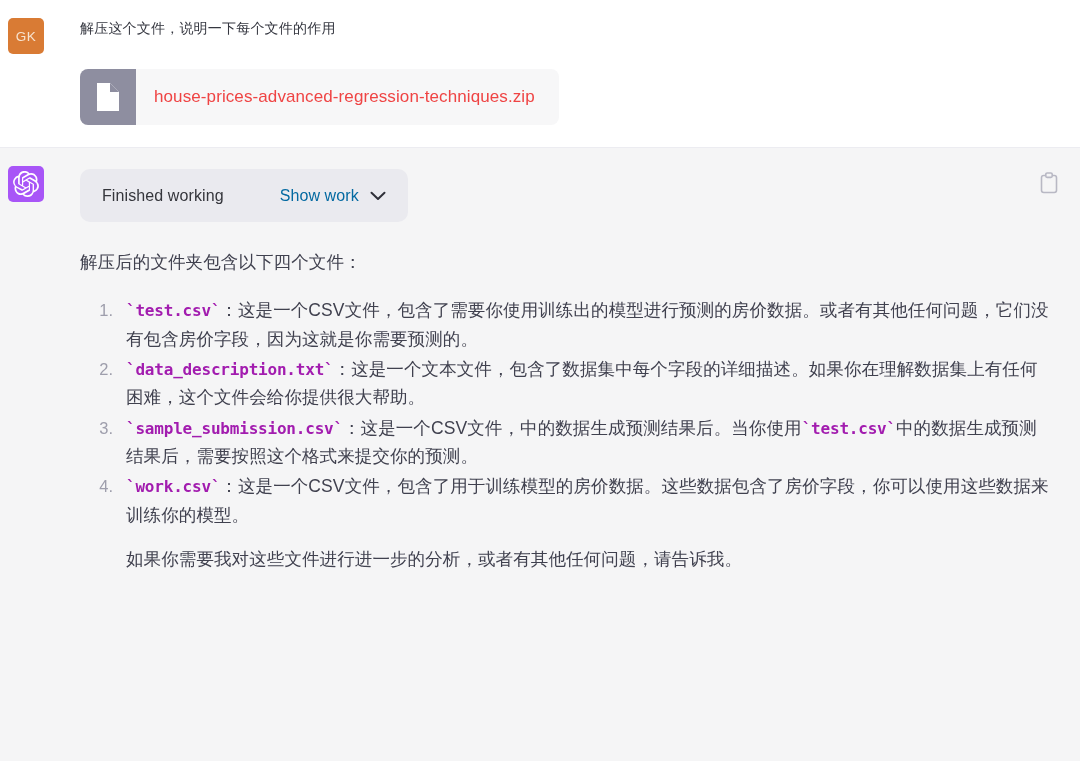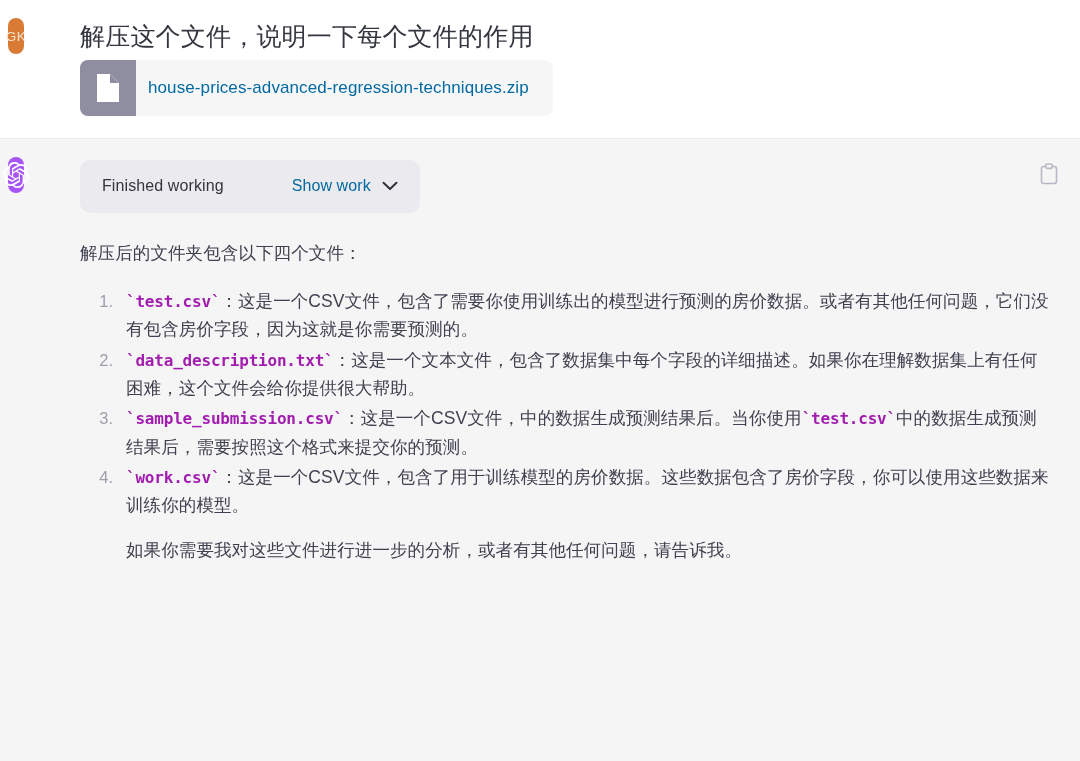--- a/index.html
+++ b/index.html
@@ -44,23 +44,23 @@
 
   .avatar-col {
     width: 80px;
     flex: 0 0 80px;
     display: flex;
     justify-content: flex-start;
     padding-left: 8px;
     box-sizing: border-box;
   }
   .avatar {
-    width: 16px;
+    width: 36px;
     height: 36px;
-    border-radius: 16px;
+    border-radius: 5px;
     display: flex;
     align-items: center;
     justify-content: center;
     flex: 0 0 auto;
   }
   .avatar-user {
     background: #d97b34;
     color: #f7e3cf;
     font-size: 13.5px;
     letter-spacing: 0.4px;
@@ -74,24 +74,24 @@
   }
 
   .msg-col {
     flex: 1 1 auto;
     min-width: 0;
     padding-right: 30px;
   }
 
   
   .user-text {
-    font-size: 25px;
+    font-size: 14px;
     line-height: 1.5;
     color: #353740;
-    margin: 0 0 4px 0;
+    margin: 0 0 30px 0;
     letter-spacing: 0.2px;
   }
   .file-chip {
     display: inline-flex;
     align-items: stretch;
     background: #f7f7f8;
     border-radius: 8px;
     overflow: hidden;
     max-width: 520px;
   }
@@ -99,39 +99,39 @@
     width: 56px;
     background: #8e8ea0;
     display: flex;
     align-items: center;
     justify-content: center;
     flex: 0 0 56px;
   }
   .file-chip-name {
     display: flex;
     align-items: center;
-    padding: 0 24px 0 12px;
+    padding: 0 24px 0 18px;
     font-size: 17px;
-    color: #0369a1;
+    color: #ef4444;
     white-space: nowrap;
     letter-spacing: 0.1px;
     min-height: 56px;
   }
 
   
   .work-bar {
     display: inline-flex;
     align-items: center;
     background: #eaeaef;
     border-radius: 10px;
     padding: 0 22px;
     height: 53px;
     box-sizing: border-box;
     margin: 3px 0 26px 0;
-    gap: 12px;
+    gap: 0;
   }
   .work-status {
     font-size: 16px;
     color: #35363c;
     letter-spacing: 0.1px;
   }
   .work-toggle {
     display: inline-flex;
     align-items: center;
     gap: 11px;

